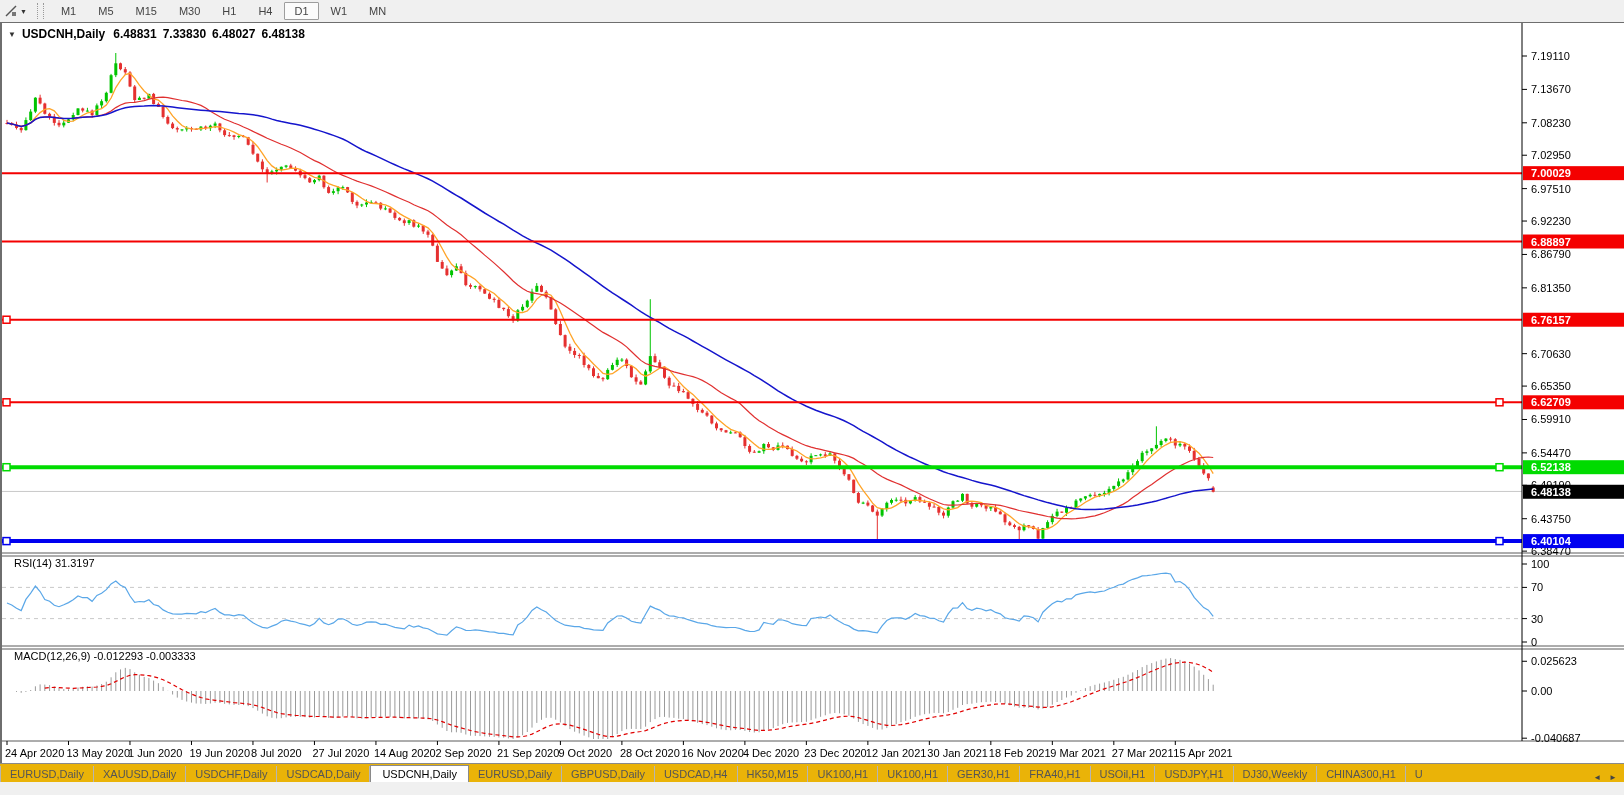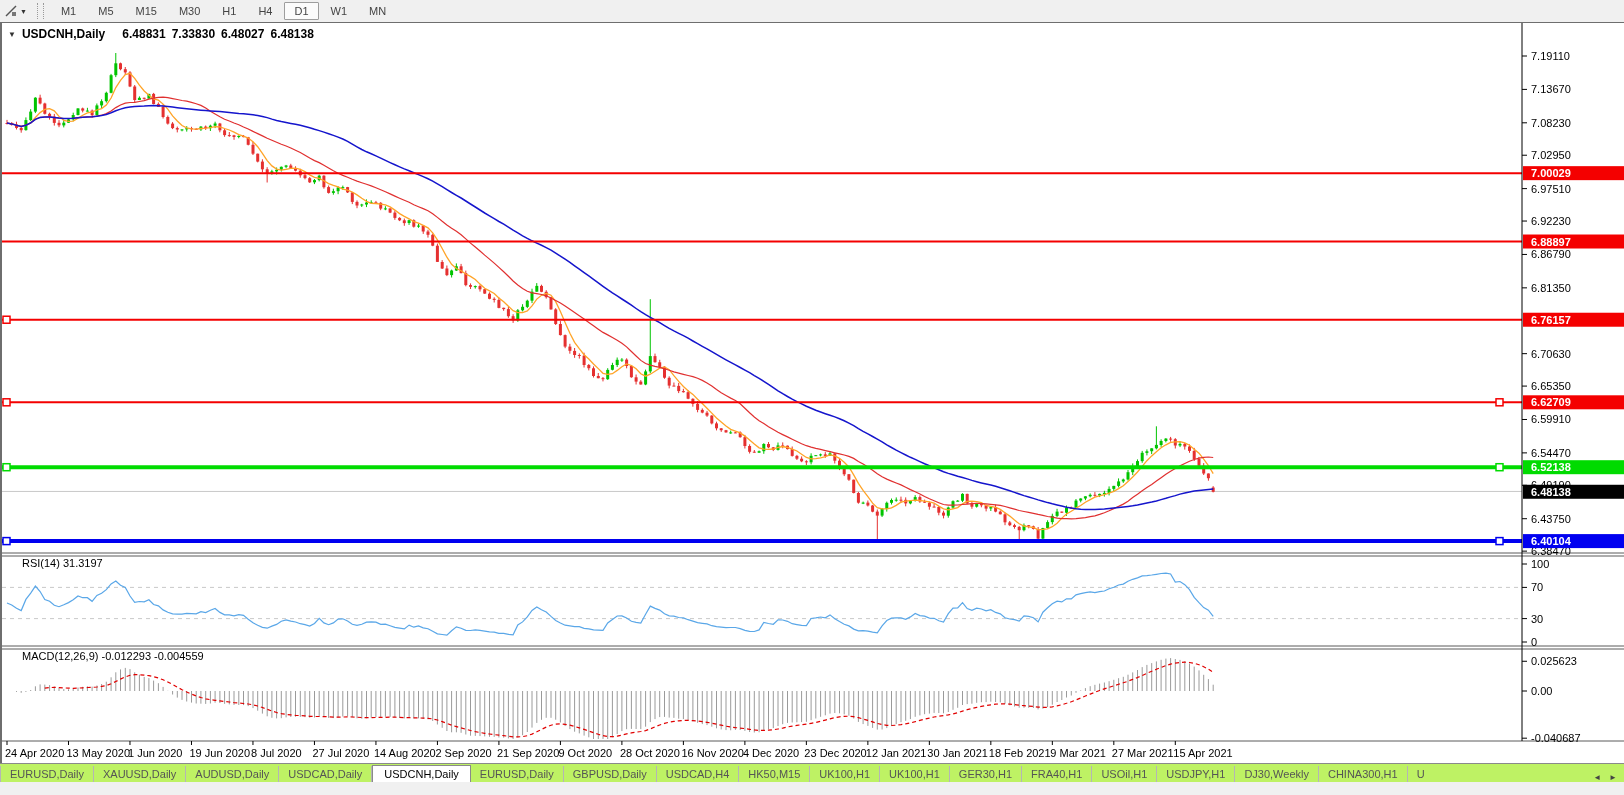--- a/index.html
+++ b/index.html
@@ -10,25 +10,25 @@
   #tool-icon{display:flex;align-items:center;padding:0 4px;gap:2px;}
   .caret{font-size:7px;color:#333;}
   .grip{width:5px;height:16px;margin:0 6px;border-left:1px dotted #999;border-right:1px dotted #999;}
   .tf-btn{padding:2px 9px;margin:0 1px;color:#444;cursor:default;border:1px solid transparent;}
   .tf-btn.active{background:#fbfbfb;border:1px solid #9d9d9d;border-radius:1px;}
   
   #chart-window{position:absolute;left:0;top:22px;width:1622px;height:741px;background:#ffffff;border-left:2px solid #6e6e6e;border-top:1px solid #6e6e6e;border-right:1px solid #b0b0b0;}
   #chart-svg{position:absolute;left:0;top:0;}
   #chart-title{position:absolute;left:6px;top:4px;font-size:12px;font-weight:bold;color:#000;display:flex;gap:6px;align-items:center;}
   #chart-title .caret{font-size:8px;}
-  .ind-label{position:absolute;left:20px;font-size:11px;color:#000;}
+  .ind-label{position:absolute;left:12px;font-size:11px;color:#000;}
   #rsi-label{top:534px;}
   #macd-label{top:627px;}
   
-  #tabbar{position:absolute;left:0;top:763px;width:1624px;height:19px;background:#bef264;border-top:1px solid #8a8a8a;display:flex;align-items:flex-end;font-size:11px;color:#555;}
+  #tabbar{position:absolute;left:0;top:763px;width:1624px;height:19px;background:#eab308;border-top:1px solid #8a8a8a;display:flex;align-items:flex-end;font-size:11px;color:#555;}
   .tab{padding:2px 9px;white-space:nowrap;border-right:1px solid #b5b5b5;cursor:default;line-height:13px;}
   .tab:first-child{border-left:1px solid #b5b5b5;}
   .tab.active{background:#ffffff;color:#000;border:1px solid #8a8a8a;border-bottom:1px solid #ffffff;margin-bottom:-1px;padding:2px 11px;}
   .tab.partial{border-right:none;overflow:hidden;max-width:18px;}
   #tab-arrows{margin-left:auto;display:flex;align-items:center;gap:2px;padding:0 4px;color:#444;font-size:8px;}
   .tab-arrow{padding:1px 3px;cursor:default;}
   #statusbar{position:absolute;left:0;top:782px;width:1624px;height:13px;background:#f0f0f0;}
 </style>
 </head>
 <body>
@@ -983,33 +983,33 @@
           <text x="1529" y="522.0968399999997" fill="#FFFFFF" font-size="11" font-weight="bold" font-family="Liberation Sans, sans-serif">6.40104</text>
         </g>
         <g>
           <rect x="1521" y="461.76807999999994" width="101" height="14" fill="#000000"></rect>
           <text x="1529" y="472.76807999999994" fill="#FFFFFF" font-size="11" font-weight="bold" font-family="Liberation Sans, sans-serif">6.48138</text>
         </g>
       </svg>
     <div id="chart-title">
       <span class="caret">▼</span>
       <span>USDCNH,Daily</span>
-      <span style="margin-left:11px;">6.48831</span>
+      <span style="margin-left:2px;">6.48831</span>
       <span>7.33830</span>
       <span>6.48027</span>
       <span>6.48138</span>
     </div>
     <div class="ind-label" id="rsi-label">RSI(14) 31.3197</div>
-    <div class="ind-label" id="macd-label">MACD(12,26,9) -0.012293 -0.004559</div>
+    <div class="ind-label" id="macd-label">MACD(12,26,9) -0.012293 -0.003333</div>
   </div>
 
   <div id="tabbar">
       <div class="tab">EURUSD,Daily</div>
       <div class="tab">XAUUSD,Daily</div>
-      <div class="tab">AUDUSD,Daily</div>
+      <div class="tab">USDCHF,Daily</div>
       <div class="tab">USDCAD,Daily</div>
       <div class="tab active">USDCNH,Daily</div>
       <div class="tab">EURUSD,Daily</div>
       <div class="tab">GBPUSD,Daily</div>
       <div class="tab">USDCAD,H4</div>
       <div class="tab">HK50,M15</div>
       <div class="tab">UK100,H1</div>
       <div class="tab">UK100,H1</div>
       <div class="tab">GER30,H1</div>
       <div class="tab">FRA40,H1</div>

